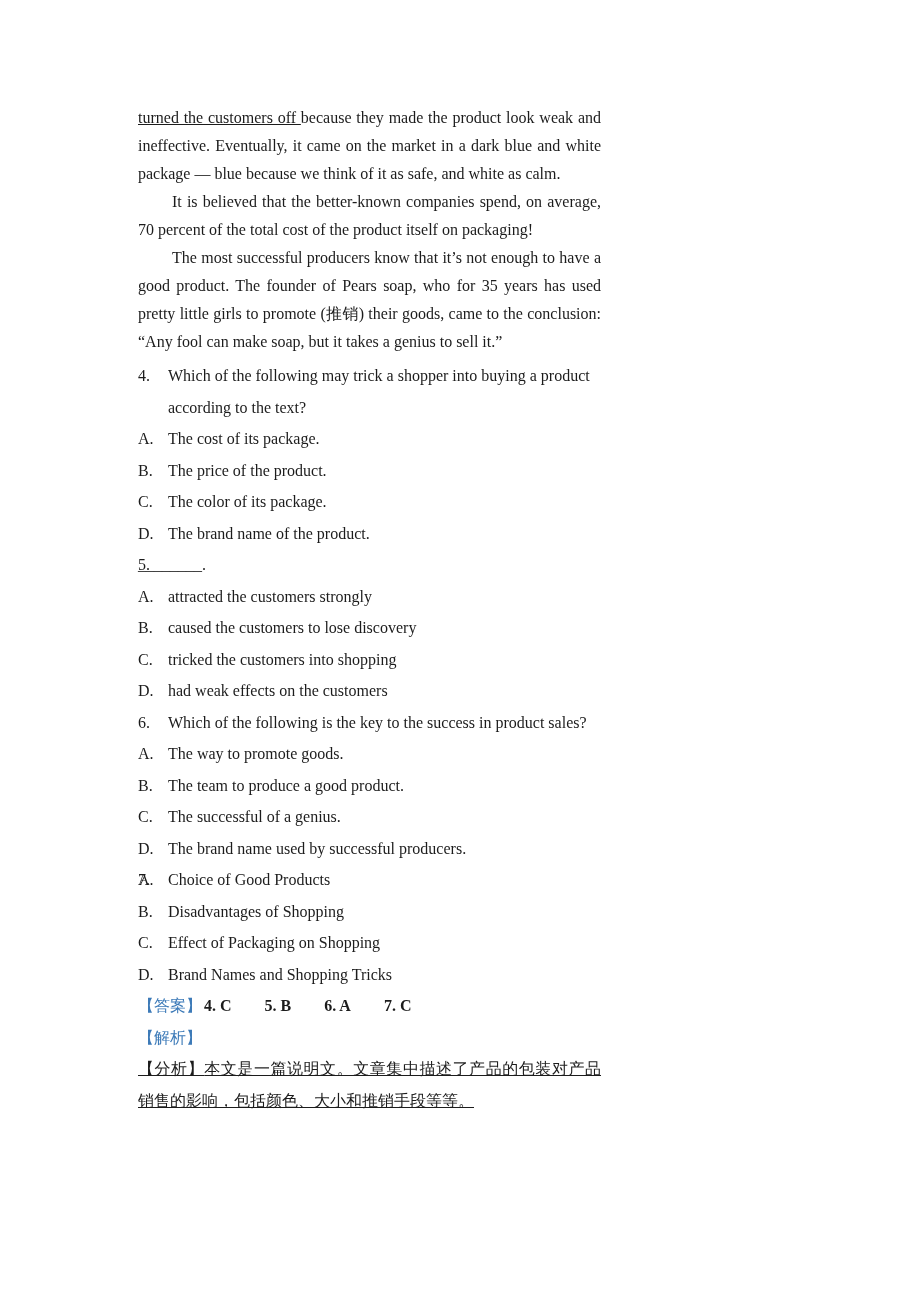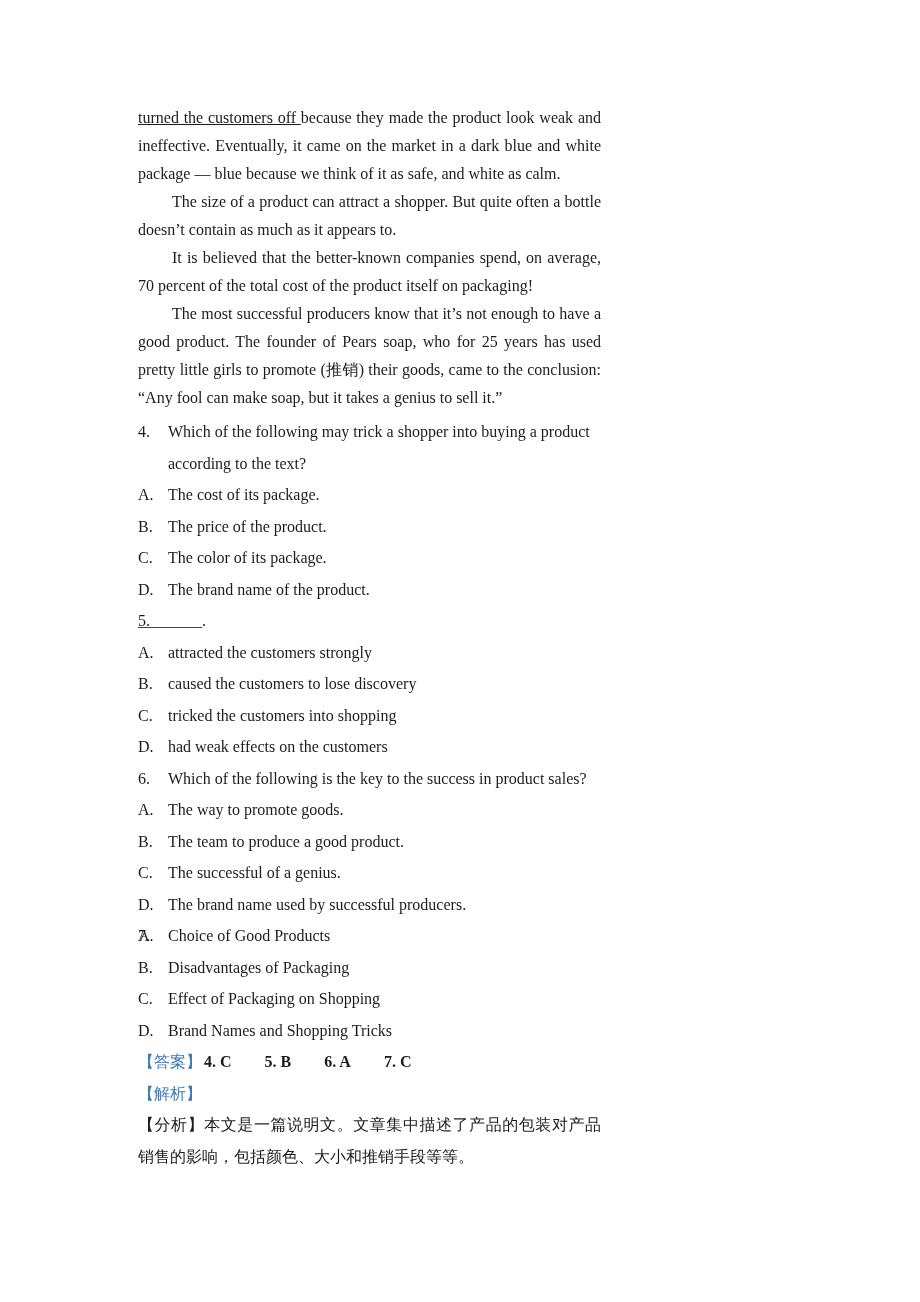--- a/index.html
+++ b/index.html
@@ -54,32 +54,32 @@
   .ans-item {
     display: inline-block;
     margin-right: 31px;
     margin-left: 2px;
     font-weight: bold;
   }
   .fenxi {
     margin: 0;
     line-height: 31.5px;
     text-align: justify;
+    text-decoration: underline;
   }
 </style>
 </head>
 <body>
 
 <div class="page">
 
   <div class="passage">
     <p><span class="u">turned the customers off </span><span>because they made the product look weak and ineffective. Eventually, it came on the market in a dark blue and white package — blue because we think of it as safe, and white as calm.</span></p>
-    <p class="ind">The size of a product can attract a shopper. But quite often a bottle doesn’t contain as much as it appears to.</p>
     <p class="ind">It is believed that the better-known companies spend, on average, 70 percent of the total cost of the product itself on packaging!</p>
-    <p class="ind">The most successful producers know that it’s not enough to have a good product. The founder of Pears soap, who for 25 years has used pretty little girls to promote (推销) their goods, came to the conclusion: “Any fool can make soap, but it takes a genius to sell it.”</p>
+    <p class="ind">The most successful producers know that it’s not enough to have a good product. The founder of Pears soap, who for 35 years has used pretty little girls to promote (推销) their goods, came to the conclusion: “Any fool can make soap, but it takes a genius to sell it.”</p>
   </div>
 
   <div class="qa-section">
 
       <div>
         <div class="qa-line">
           <span class="qa-letter">4.</span>
           <span>Which of the following may trick a shopper into buying a product according to the text?</span>
         </div>
 
@@ -173,21 +173,21 @@
 
         <div>
 
             <div class="qa-line">
               <span class="qa-letter">A.</span>
               <span>Choice of Good Products</span>
             </div>
 
             <div class="qa-line">
               <span class="qa-letter">B.</span>
-              <span>Disadvantages of Packaging</span>
+              <span>Disadvantages of Shopping</span>
             </div>
 
             <div class="qa-line">
               <span class="qa-letter">C.</span>
               <span>Effect of Packaging on Shopping</span>
             </div>
 
             <div class="qa-line">
               <span class="qa-letter">D.</span>
               <span>Brand Names and Shopping Tricks</span>

